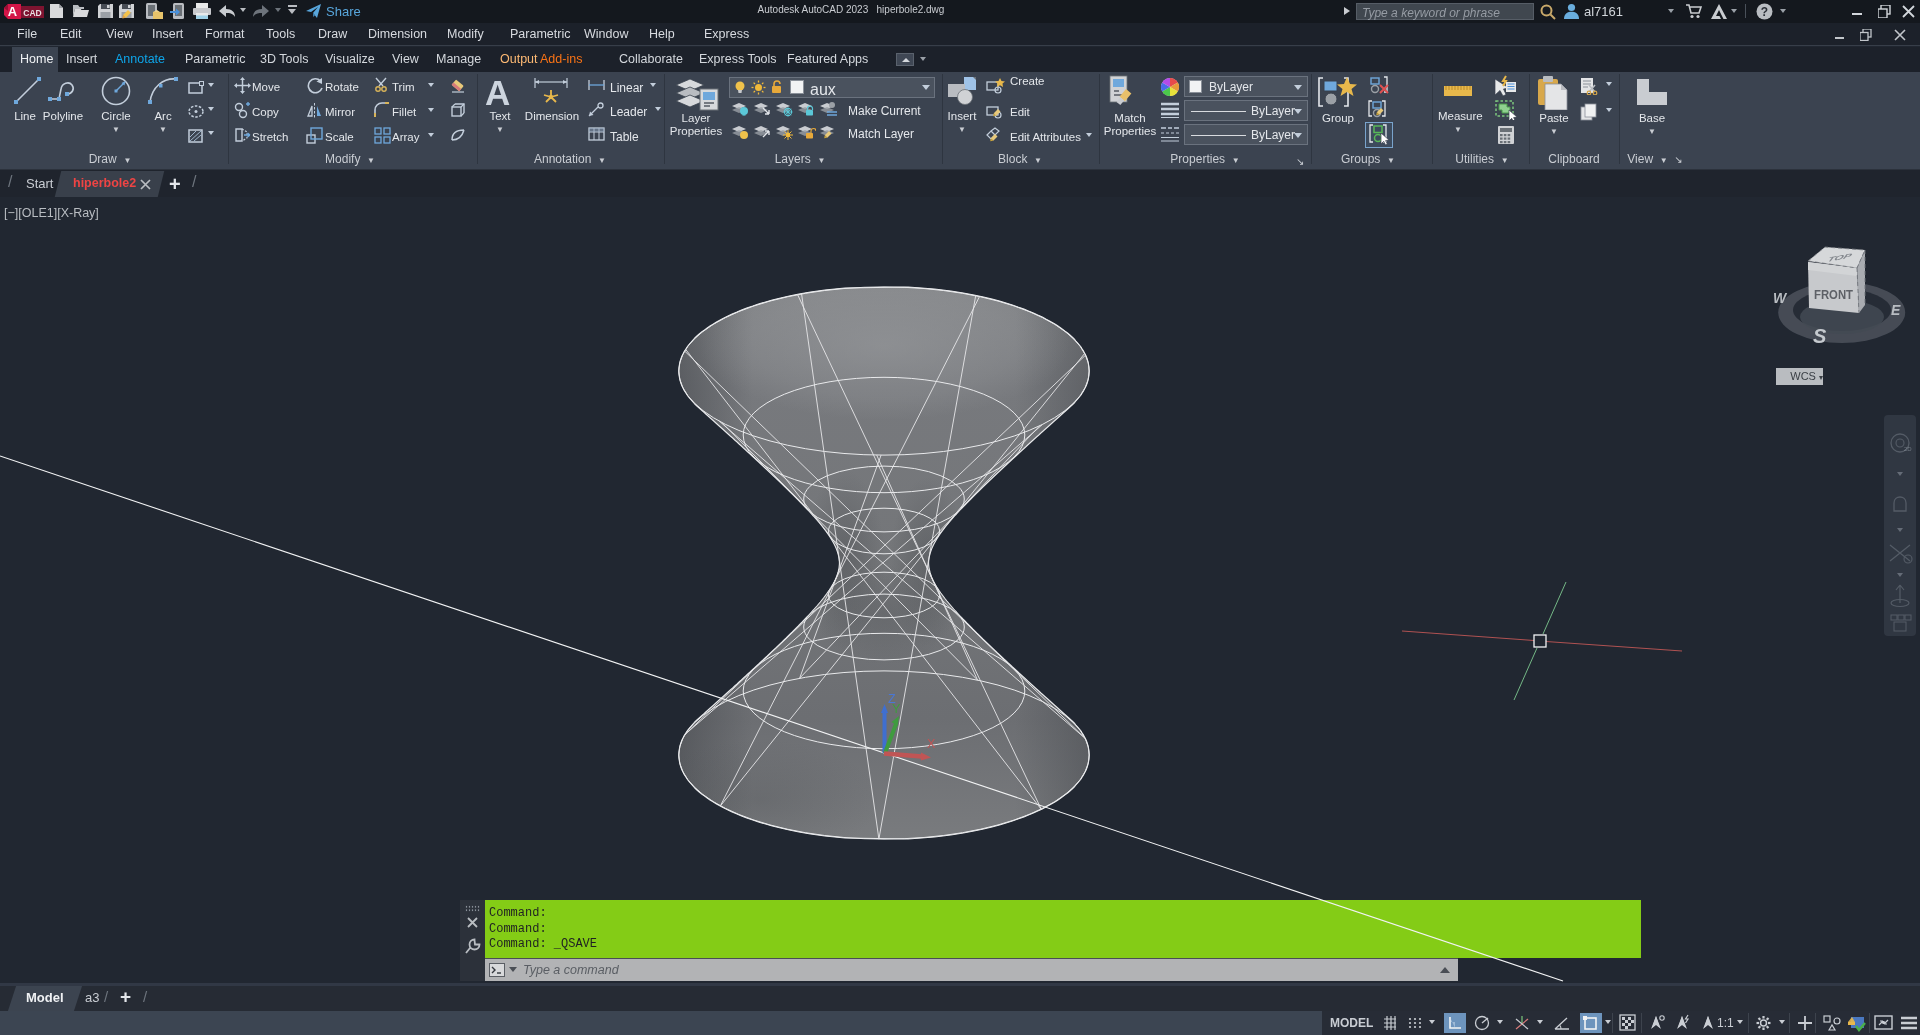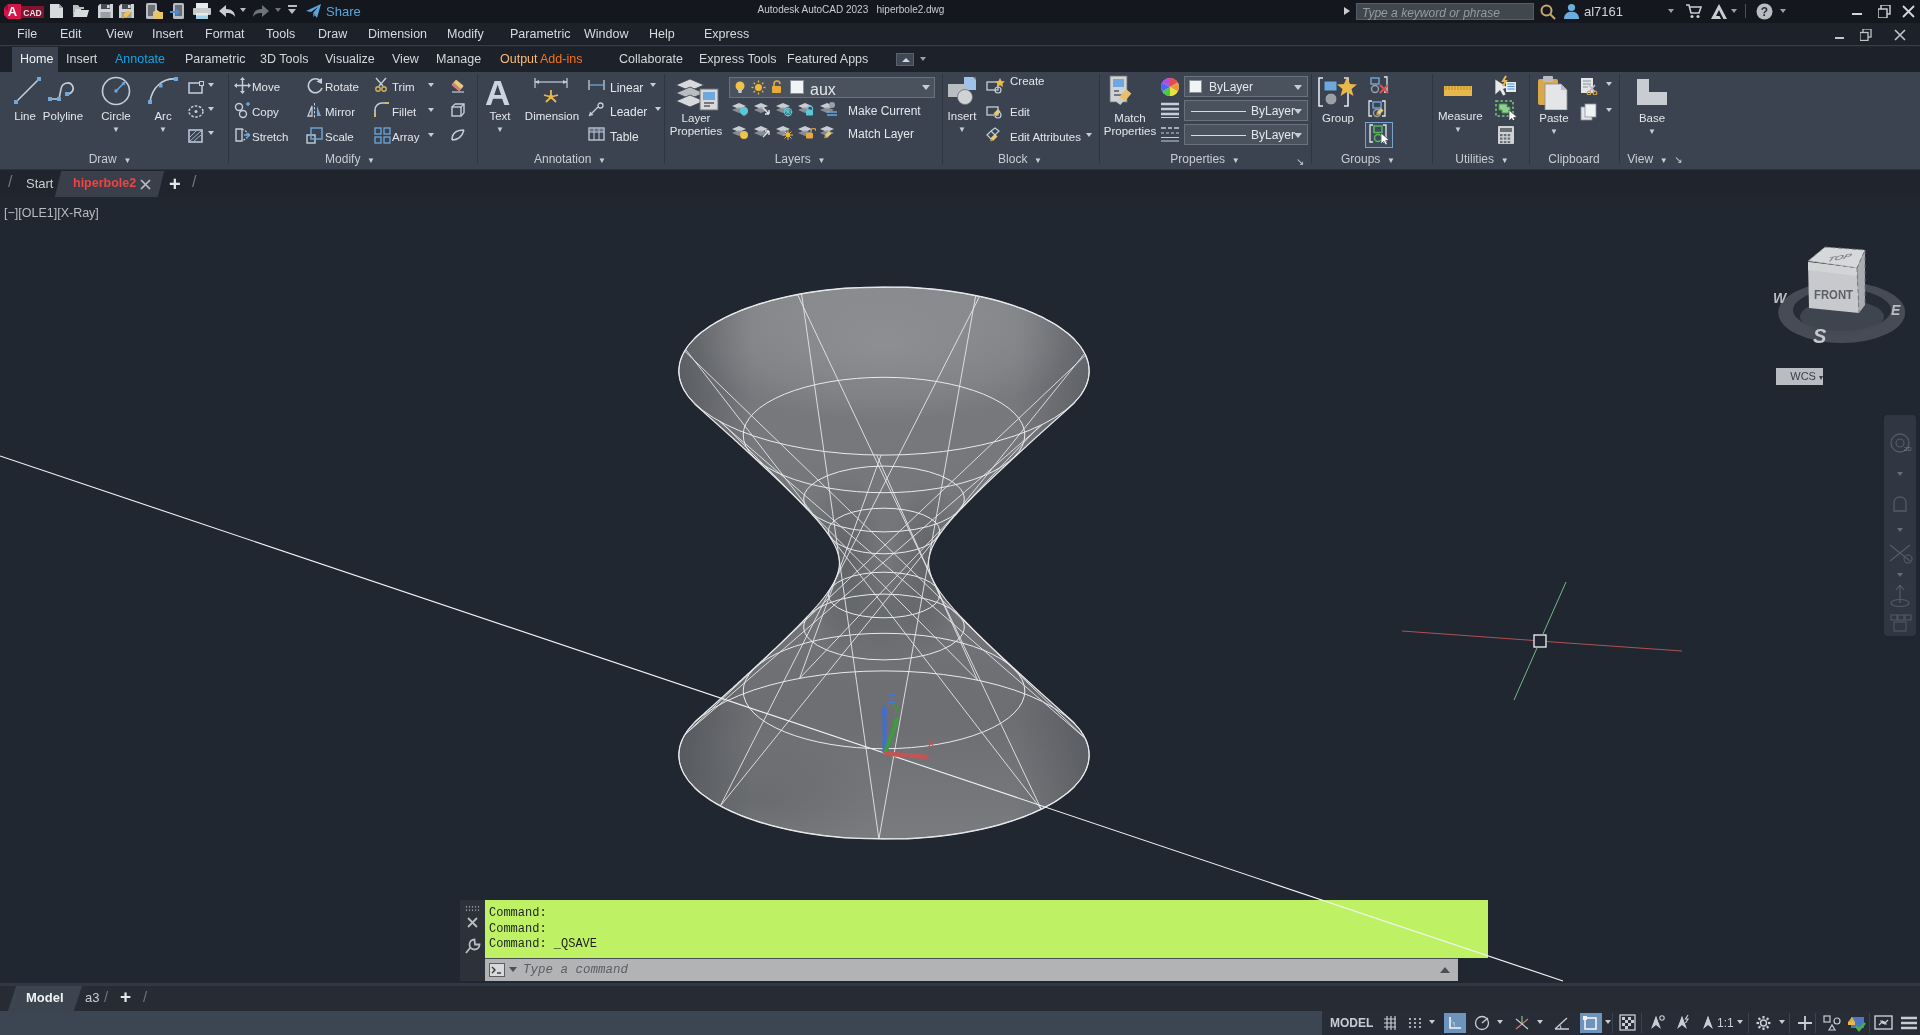--- a/index.html
+++ b/index.html
@@ -612,29 +612,29 @@
 <div class="abs" style="left:4px;top:9px;color:#b9bdc2;font-size:12.5px">[−][OLE1][X-Ray]</div>
 <div class="abs" style="left:460px;top:703px;width:998px;height:81px">
 <div style="position:absolute;left:0;top:0;width:25px;height:81px;background:#2c313a"></div>
 <div style="position:absolute;left:5px;top:5px;width:15px;height:7px;background-image:radial-gradient(circle,#8a9099 1px,transparent 1.1px);background-size:3px 3.5px"></div>
 <svg style="position:absolute;left:6px;top:16px" width="13" height="13">
         <path d="M2 2 L11 11 M11 2 L2 11" stroke="#b9bdc2" stroke-width="1.8"></path>
       </svg>
 <svg style="position:absolute;left:4px;top:38px" width="17" height="17">
         <path d="M10.5 1.5 A5 5 0 1 0 15.5 6.5 L11 6.5 L10.5 2 Z M6 10 L2 15" stroke="#b9bdc2" stroke-width="1.8" fill="none"></path>
       </svg>
-<div style="position:absolute;left:25px;top:0;width:1003px;height:58px;background:#bef264;color:#1f2023;font-family:'Liberation Mono',monospace;font-size:12px;line-height:15.5px;padding:6px 0 0 4px">Command:<br>Command:<br>Command: _QSAVE</div>
+<div style="position:absolute;left:25px;top:0;width:1156px;height:58px;background:#84cc16;color:#1f2023;font-family:'Liberation Mono',monospace;font-size:12px;line-height:15.5px;padding:6px 0 0 4px">Command:<br>Command:<br>Command: _QSAVE</div>
 <div style="position:absolute;left:25px;top:58px;width:973px;height:23px;background:#b2b3b5;border-top:1.5px solid #4a4e55">
 <svg style="position:absolute;left:4px;top:4px" width="16" height="14">
           <rect x="0.5" y="0.5" width="15" height="13" fill="#d8d9db" stroke="#5a5e64"></rect>
           <path d="M3 4 L6 7 L3 10" fill="none" stroke="#33373d" stroke-width="1.4"></path>
           <path d="M8 10 L12 10" stroke="#33373d" stroke-width="1.4"></path>
         </svg>
 <div style="position:absolute;left:24px;top:8px;width:0;height:0;border-left:4px solid transparent;border-right:4px solid transparent;border-top:5px solid #4a4e55"></div>
-<span style="position:absolute;left:38px;top:4px;font-family:Liberation Mono, monospace;font-size:12.5px;font-style:italic;color:#5a5e64">Type a command</span>
+<span style="position:absolute;left:38px;top:4px;font-family:Liberation Sans, sans-serif;font-size:12.5px;font-style:italic;color:#5a5e64">Type a command</span>
 <div style="position:absolute;right:8px;top:8px;width:0;height:0;border-left:5px solid transparent;border-right:5px solid transparent;border-bottom:6px solid #4a4e55"></div>
 </div>
 </div>
 <svg class="abs" style="left:0;top:0" width="1920" height="789" viewBox="0 197 1920 789">
 <defs>
 <linearGradient id="bodyg" x1="0" y1="287" x2="0" y2="839" gradientUnits="userSpaceOnUse">
 <stop offset="0" stop-color="#85878a"></stop>
           <stop offset="0.18" stop-color="#77797d"></stop>
           <stop offset="0.5" stop-color="#747679"></stop>
           <stop offset="0.78" stop-color="#6c6e72"></stop>

